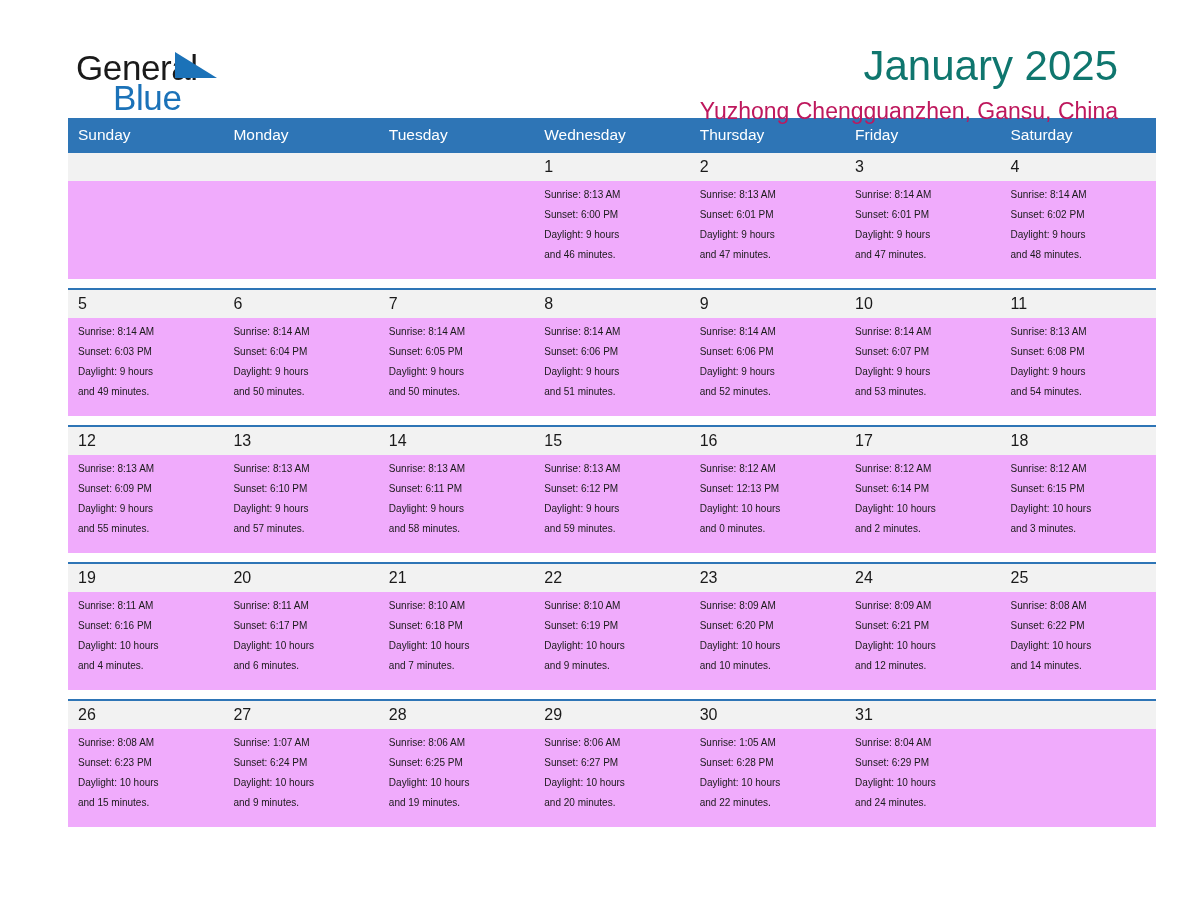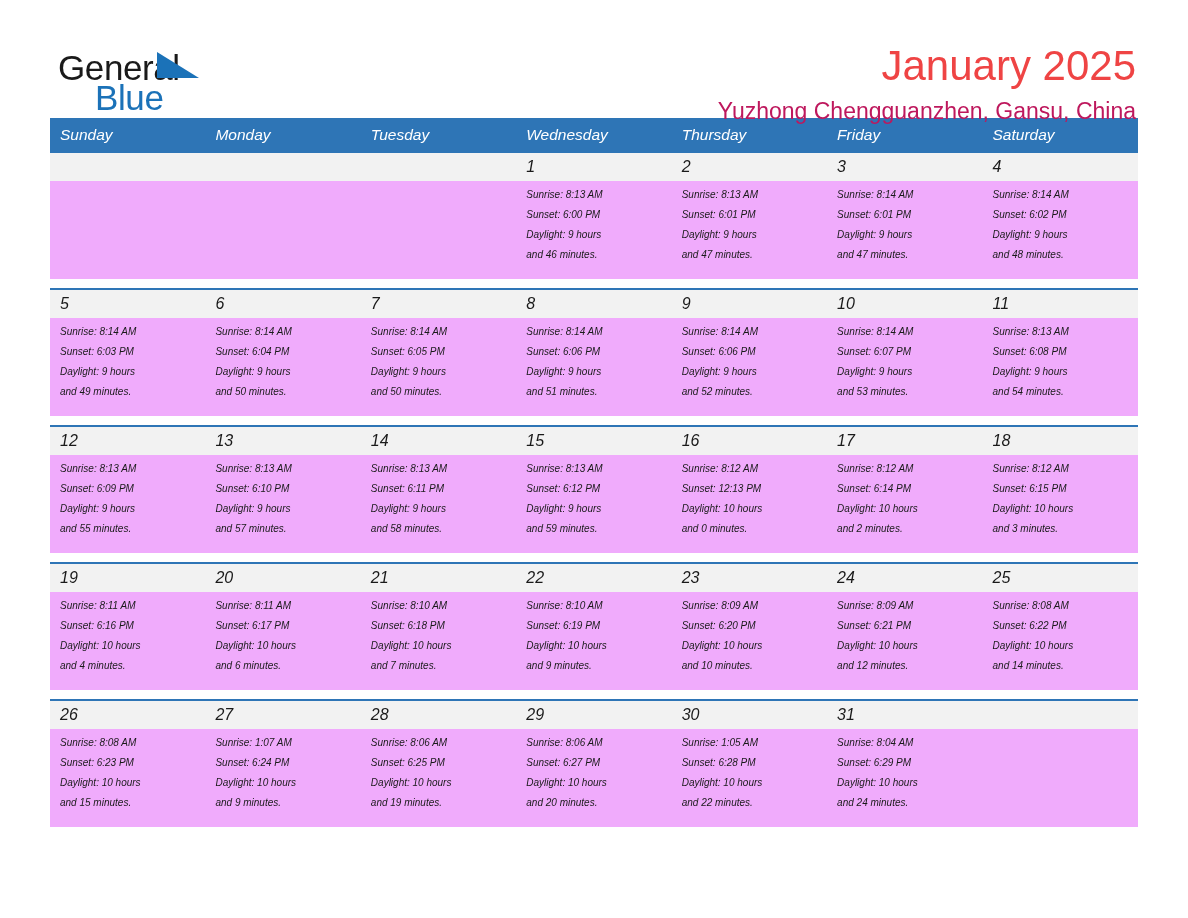--- a/index.html
+++ b/index.html
@@ -12,21 +12,21 @@
     background: #ffffff;
     font-family: "Liberation Sans", sans-serif;
     color: #000000;
     overflow: hidden;
   }
   .page {
     position: relative;
     width: 1188px;
     height: 888px;
     box-sizing: border-box;
-    padding: 0 50px;
+    padding: 0 68px;
   }
 
   
   .header {
     display: flex;
     align-items: flex-start;
     justify-content: space-between;
     padding-top: 42px;
     height: 108px;
     box-sizing: border-box;
@@ -66,39 +66,38 @@
     color: #1B72B8;
   }
   .title-block {
     text-align: right;
     padding-right: 2px;
   }
   .month-title {
     font-size: 42px;
     line-height: 48px;
     font-weight: normal;
-    color: #ef4444;
+    color: #0f766e;
     margin: 0;
     letter-spacing: 0px;
   }
   .location-title {
     font-size: 23px;
     line-height: 30px;
     font-weight: normal;
     color: #be185d;
     margin: 6px 0 0 0;
   }
 
   
   .calendar {
     width: 1088px;
     border-collapse: collapse;
     table-layout: fixed;
     margin-top: 10px;
-    font-style: italic;
   }
   .calendar th {
     background: #2E75B6;
     color: #ffffff;
     font-size: 15.5px;
     font-weight: normal;
     text-align: left;
     padding: 8px 0 9px 10px;
     height: 32px;
     box-sizing: border-box;

